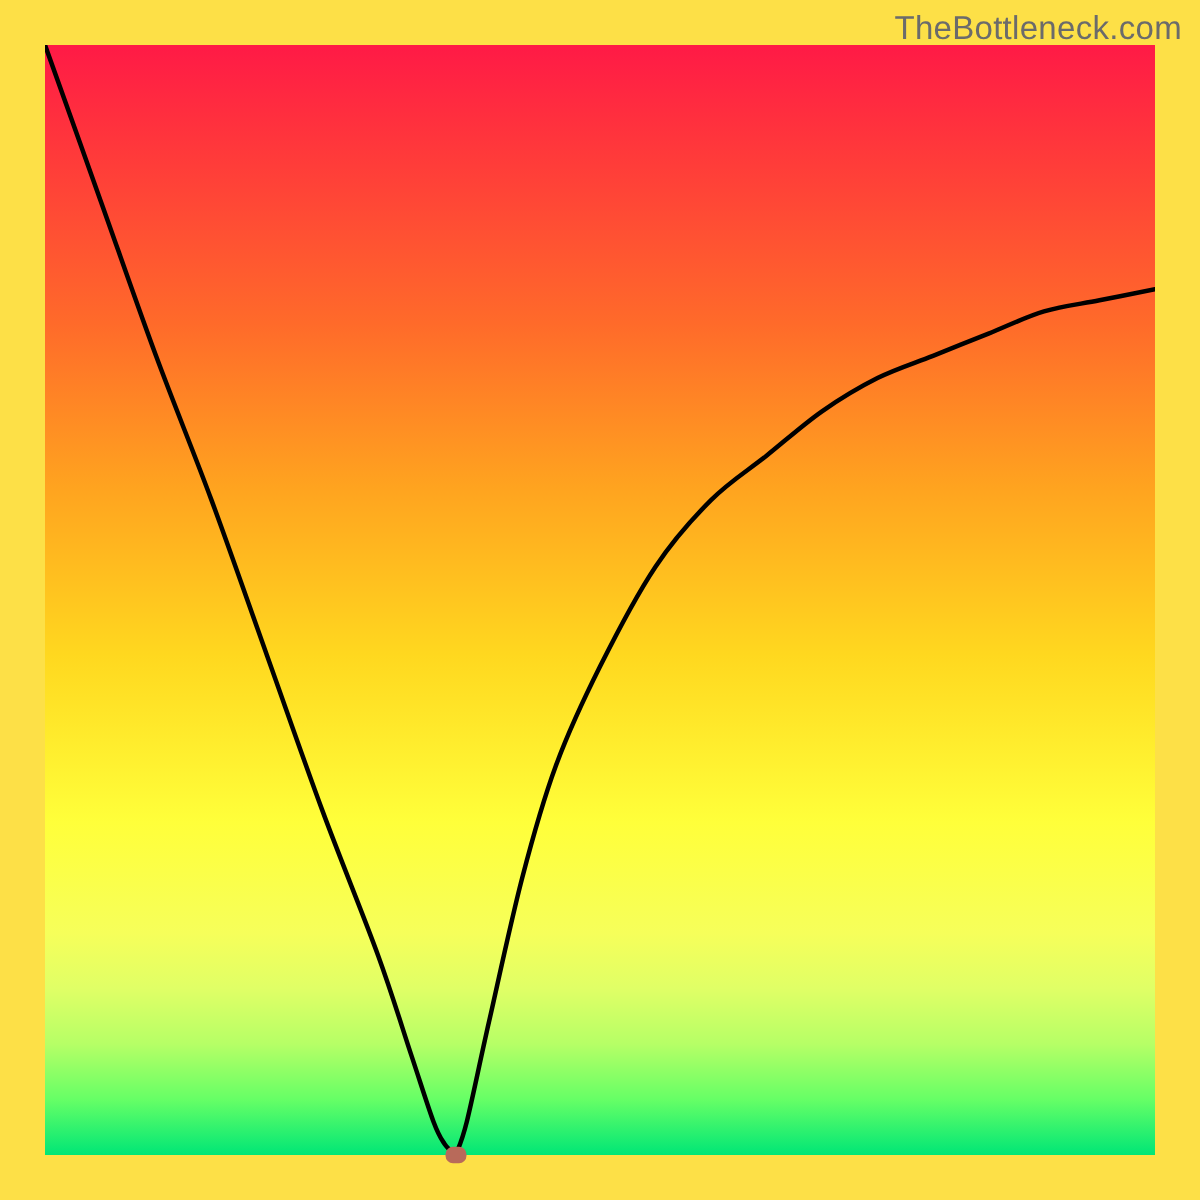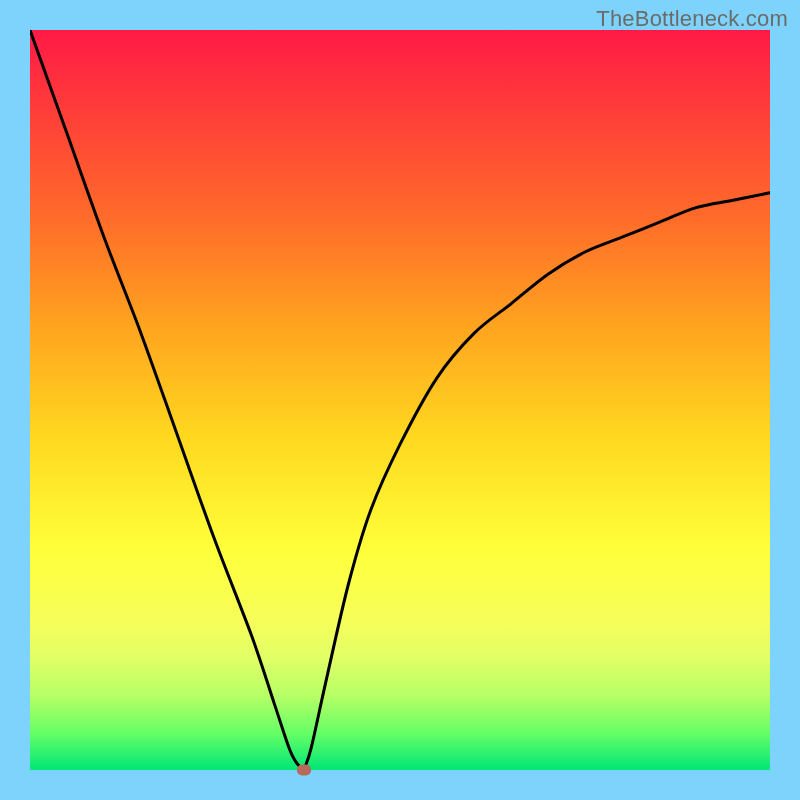--- a/index.html
+++ b/index.html
@@ -8,21 +8,21 @@
     width: 800px;
     height: 800px;
     background: #000;
     font-family: Arial, Helvetica, sans-serif;
     overflow: hidden;
   }
   .frame {
     position: relative;
     width: 800px;
     height: 800px;
-    background: #7dd3fc;
+    background: #fde047;
   }
   .plot {
     position: absolute;
     left: 30px;
     top: 30px;
     width: 740px;
     height: 740px;
     background: linear-gradient(to bottom,
       #ff1a46 0%,
       #ff3a3a 10%,

